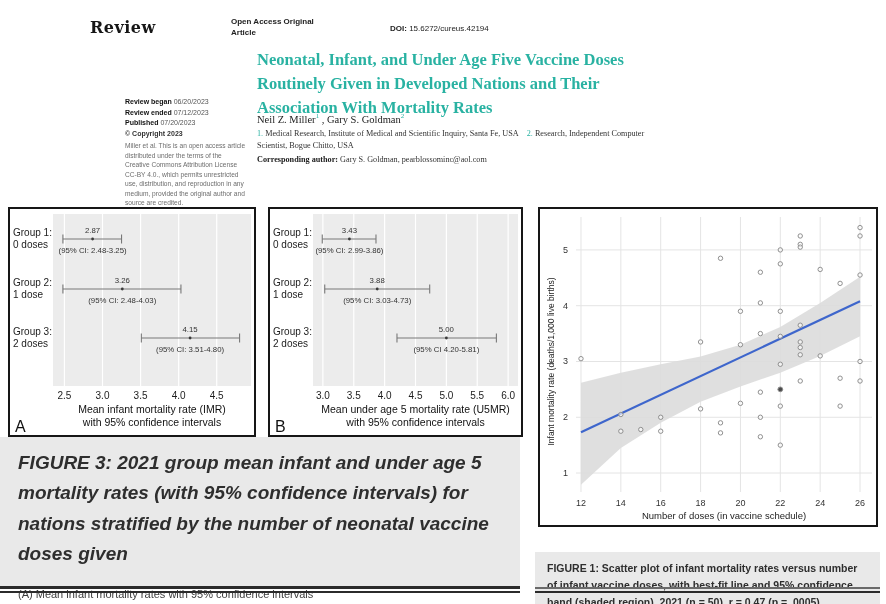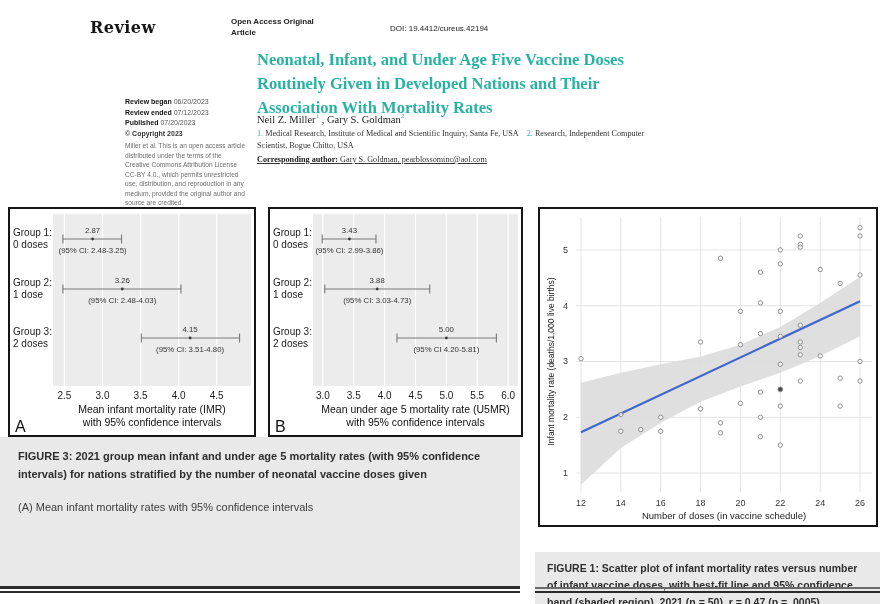--- a/index.html
+++ b/index.html
@@ -5,60 +5,60 @@
   * { margin:0; padding:0; box-sizing:border-box; }
   html,body { width:886px; height:604px; background:#ffffff; overflow:hidden;
               font-family:"Liberation Sans", sans-serif; color:#1d1d1d; }
   .abs { position:absolute; }
   
   .logo { left:90px; top:18px; font-family:"DejaVu Serif", serif; font-weight:bold;
           font-size:16px; letter-spacing:0.5px; color:#161616; }
   .article-type { left:205px; top:17px; width:95px; font-size:8px; font-weight:bold;
                   line-height:1.35; color:#222;margin-left:26px; }
   .doi { left:390px; top:24px; font-size:8px; color:#222; }
-  .doi b { font-weight:normal; }
+  .doi b { font-weight:bold; }
   .review-block { left:125px; top:97px; font-size:7px; line-height:1.5; color:#555; }
   .review-block b { color:#111; font-weight:bold; }
   .copyright-block { left:125px; top:129px; width:122px; font-size:6.6px; line-height:1.45; color:#6d6d6d; }
   .copyright-block .cp-title { font-weight:bold; color:#333; font-size:7px; margin-bottom:2px; }
   .title { left:257px; top:48px; width:398px; font-family:"Liberation Serif", serif;
            font-weight:bold; font-size:16.5px; line-height:1.45; color:#29b2a2; }
   .authors { left:257px; top:112px; font-family:"Liberation Serif", serif; font-size:10.5px; color:#222; }
   .authors sup { color:#29b2a2; font-size:7px; }
   .affils { left:257px; top:128px; width:410px; font-family:Liberation Serif, serif;
             font-size:8.2px; line-height:1.5; color:#333; }
   .affils .aff-num { color:#29b2a2; }
   .aff-gap { display:inline-block; width:6px; }
-  .corresp { left:257px; top:155px; font-family:"Liberation Serif", serif; font-size:8.2px; color:#333;text-decoration:underline; }
+  .corresp { left:257px; top:155px; font-family:"Liberation Serif", serif; font-size:8.2px; color:#333; }
   .corresp b { font-weight:bold; color:#222; }
   
   .panel { border:2px solid #161616; background:#ffffff; }
   #panelA { left:8px; top:207px; width:248px; height:230px; }
   #panelB { left:268px; top:207px; width:255px; height:230px; }
   #scatterPanel { left:538px; top:207px; width:340px; height:320px; }
   svg text { font-family:"Liberation Sans", sans-serif; }
   
   .caption-box { background:#e9e9e9; }
   #caption3 { left:0; top:437px; width:520px; height:149px; padding:11px 14px 0 18px; }
-  #caption3 h2 { font-size:11px; line-height:1.6; font-weight:bold; color:#2e2e2e; }
+  #caption3 h2 { font-size:19px; line-height:1.6; font-weight:bold; color:#2e2e2e;font-style:italic; }
   #caption3 p { font-size:11px; color:#3c3c3c; margin-top:18px; }
   #caption1 { left:535px; top:528px; width:345px; height:59px; padding:8px 14px 0 12px;margin-top:24px; }
   #caption1 p { font-size:10.5px; font-weight:bold; line-height:1.6; color:#2e2e2e; }
   .rule { background:#2b2b2b; }
 </style>
 </head>
 <body>
 
 <div class="abs" style="left:0;top:0;width:886px;height:604px;">
 
   <div class="abs logo">Review</div>
   <div class="abs article-type">Open Access Original Article</div>
   <div class="abs doi">
     <b>DOI:</b>
-    <span>19.4412/cureus.42194</span>
+    <span>15.6272/cureus.42194</span>
   </div>
 
   <div class="abs review-block">
     <div><b>Review began</b> <span>06/20/2023</span></div>
     <div><b>Review ended</b> <span>07/12/2023</span></div>
     <div><b>Published</b> <span>07/20/2023</span></div>
   </div>
 
   <div class="abs copyright-block">
     <div class="cp-title">© Copyright 2023</div>

